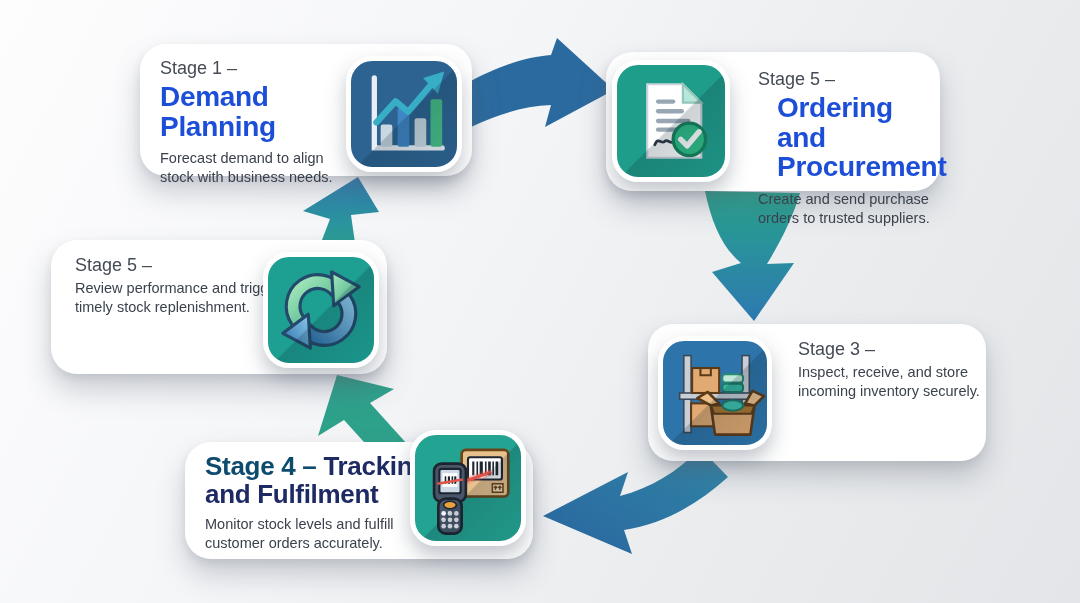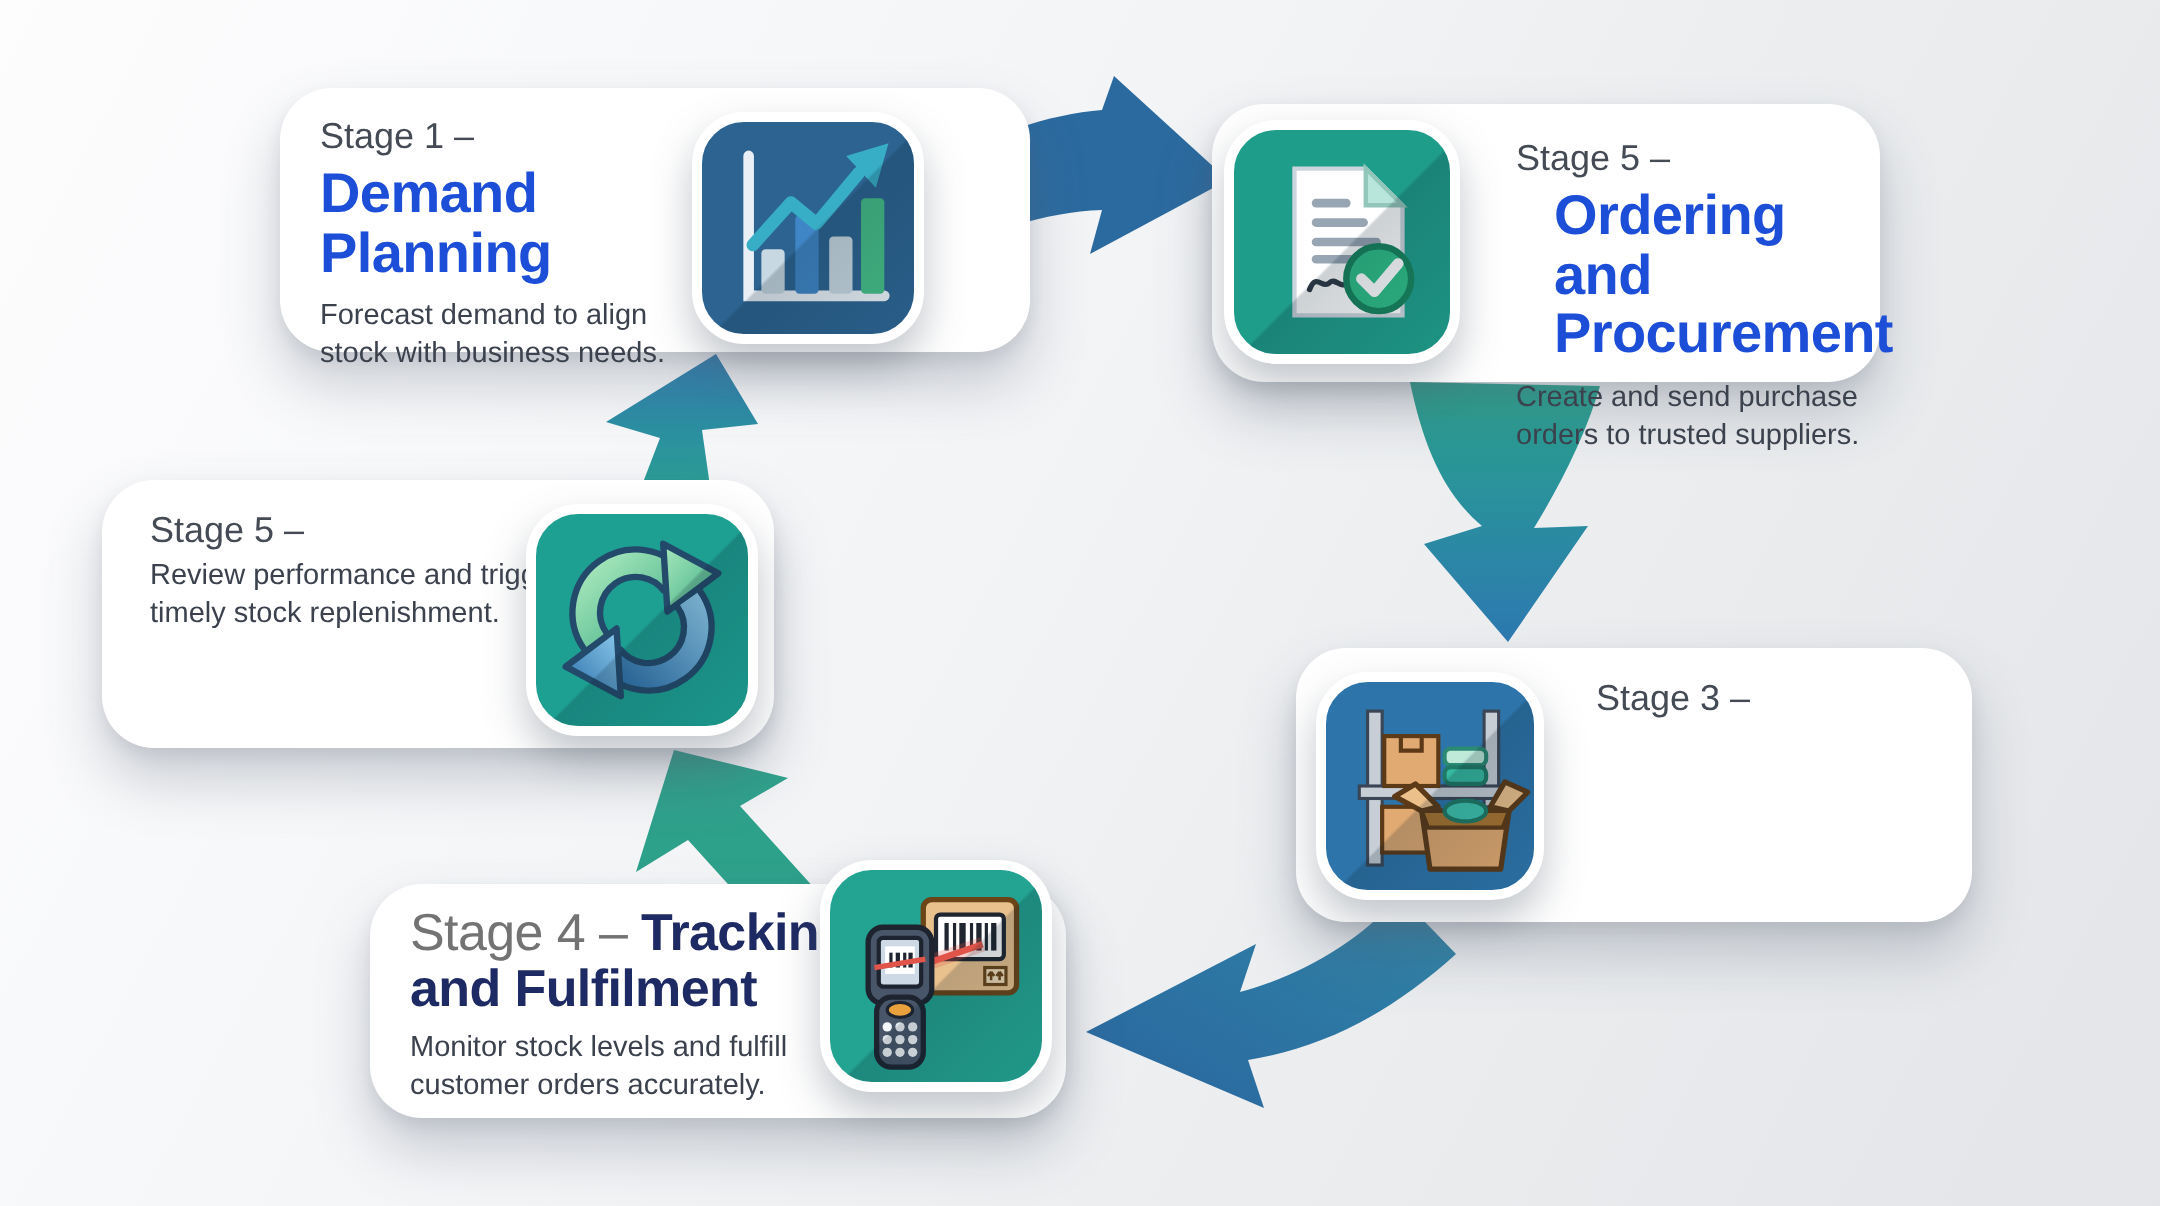--- a/index.html
+++ b/index.html
@@ -25,42 +25,42 @@
     box-shadow:0 10px 20px rgba(78,88,104,.35);
   }
   .icon-tile::after {
     content:""; position:absolute; inset:0;
     background:linear-gradient(135deg, rgba(0,0,0,0) 52%, rgba(8,30,45,.20) 53%, rgba(8,30,45,.08) 100%);
     pointer-events:none;
   }
   .icon-tile svg { position:absolute; inset:0; width:100%; height:100%; }
 
   
-  #card-1 { left:140px; top:44px;  width:375px; height:132px; }
+  #card-1 { left:140px; top:44px;  width:332px; height:132px; }
   #card-1 .card-text { left:20px; top:14px; }
   #card-1 .stage-title { max-width:140px; }
   #card-1 .stage-desc  { max-width:180px; }
   #icon-1 { left:206px; top:12px; }
   
   #card-2 { left:606px; top:52px;  width:334px; height:139px; }
   #card-2 .card-text { left:152px; top:17px; }
   #card-2 .stage-title { max-width:190px;margin-left:19px; }
   #card-2 .stage-desc  { max-width:190px; }
   #icon-2 { left:6px; top:8px; width:118px; height:122px; }
   
   #card-3 { left:648px; top:324px; width:338px; height:137px;border-radius:25px; }
   #card-3 .card-text { left:150px; top:15px; }
   #card-3 .stage-title { max-width:160px; }
   #card-3 .stage-desc  { max-width:192px; }
   #icon-3 { left:10px; top:12px; width:114px; height:114px; }
   
   #card-4 { left:185px; top:442px; width:348px; height:117px; }
   #card-4 .card-text { left:20px; top:10px; }
   #card-4 .stage-title-inline { font-size:26px; line-height:1.08; margin:0 0 7px 0; max-width:255px; letter-spacing:-0.3px; }
-  #card-4 .label-inline { font-weight:400; color:#737373;text-align:right; }
+  #card-4 .label-inline { font-weight:700; color:#0c4a6e;text-align:right; }
   #card-4 .title-inline { font-weight:700; color:#1e2a63; }
   #card-4 .stage-desc { max-width:250px; }
   #icon-4 { left:225px; top:-12px; }
   
   #card-5 { left:51px;  top:240px; width:336px; height:134px; }
   #card-5 .card-text { left:24px; top:15px; }
   #card-5 .stage-title { max-width:215px; }
   #card-5 .stage-desc  { max-width:220px; }
   #icon-5 { left:212px; top:12px; }
 </style>
@@ -144,20 +144,21 @@
         <rect x="27" y="60" width="22" height="22" fill="#e0aa72" stroke="#5d3a17" stroke-width="2"></rect>
         <path d="M46 62 H88 L84 90 H50 Z" fill="#dfa76e" stroke="#5d3a17" stroke-width="2.5" stroke-linejoin="round"></path>
         <path d="M46 62 H88 L85 70 H49 Z" fill="#a9742f" stroke="#5d3a17" stroke-width="2"></path>
         <ellipse cx="67" cy="62" rx="10" ry="5" fill="#3ec3ae" stroke="#1f7a66" stroke-width="2"></ellipse>
         <path d="M46 62 L33 55 L43 49 L54 60 Z" fill="#ecc08b" stroke="#5d3a17" stroke-width="2.5" stroke-linejoin="round"></path>
         <path d="M88 62 L97 53 L86 48 L79 60 Z" fill="#ecc08b" stroke="#5d3a17" stroke-width="2.5" stroke-linejoin="round"></path>
       </svg>
     </div>
     <div class="card-text">
       <p class="stage-label">Stage 3 –</p>
+      <p class="stage-desc">Inspect, receive, and store incoming inventory securely.</p>
     </div>
   </div>
 
   <div class="card" id="card-4">
     <div class="card-text">
       <h2 class="stage-title-inline"><span class="label-inline">Stage 4 – </span><span class="title-inline">Tracking and Fulfilment</span></h2>
       <p class="stage-desc">Monitor stock levels and fulfill customer orders accurately.</p>
     </div>
     <div class="icon-tile" id="icon-4" style="background-color: rgb(35, 163, 145);">
       <svg viewBox="0 0 100 100">

